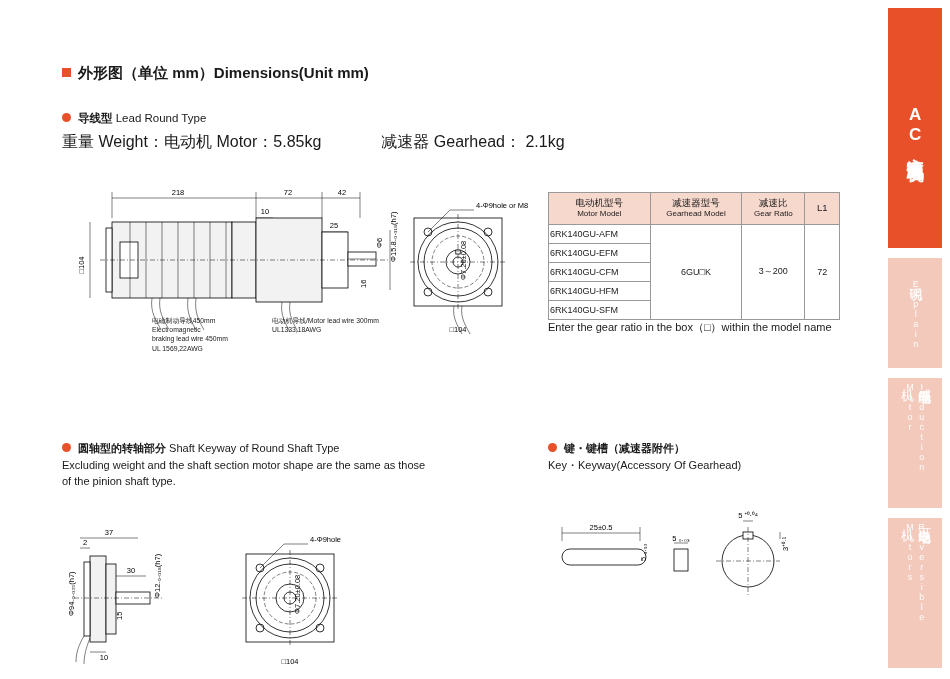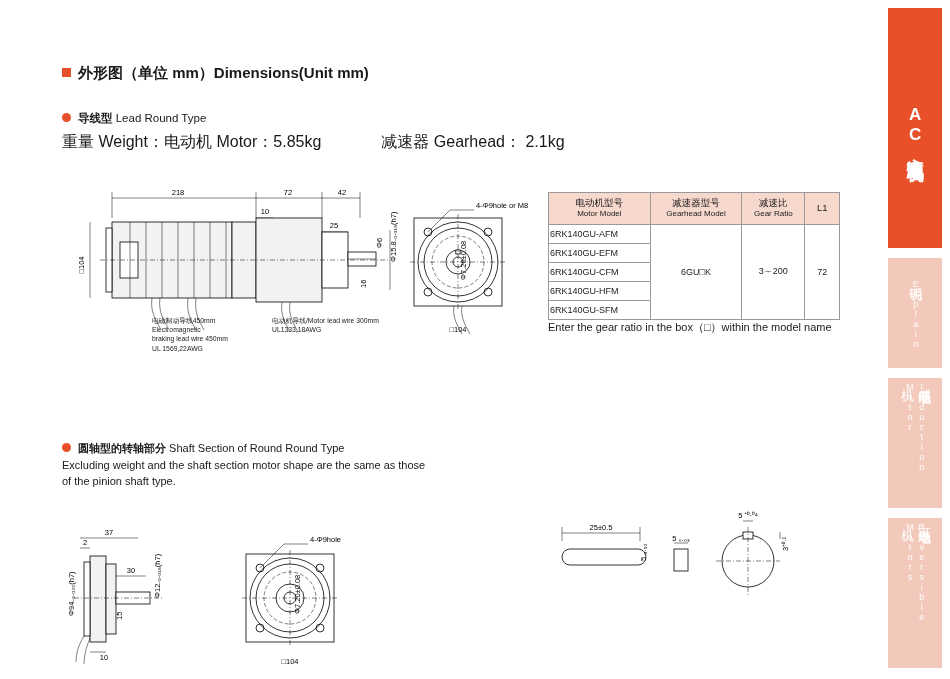--- a/index.html
+++ b/index.html
@@ -250,26 +250,32 @@
       </tr>
     </tbody>
   </table>
 
   <div id="table-note">
     <div class="en">Enter the gear ratio in the box（□）within the model name</div>
   </div>
 
   <div id="sec-shaft">
     <div class="h">
-      <span class="dot-bullet"></span><span>圆轴型的转轴部分</span> <span class="en">Shaft Section of Round Round Type</span>
+      <span class="dot-bullet"></span><span>圆轴型的转轴部分</span> <span class="en">Shaft Keyway of Round Shaft Type</span>
     </div>
     <div>Excluding weight and the shaft section motor shape are the same as those</div>
     <div>of the pinion shaft type.</div>
   </div>
 
+  <div id="sec-key">
+    <div class="h">
+      <span class="dot-bullet"></span><span>键・键槽（减速器附件）</span>
+    </div>
+    <div>Key・Keyway(Accessory Of Gearhead)</div>
+  </div>
 
   <div id="draw2">
     <svg width="340" height="150" viewBox="0 0 340 150">
 
       <line class="lnt" x1="20" y1="18" x2="78" y2="18"></line>
       <text class="dimtxt" x="49" y="15" text-anchor="middle">37</text>
       <line class="lnt" x1="20" y1="28" x2="30" y2="28"></line>
       <text class="dimtxt" x="25" y="25" text-anchor="middle">2</text>
 
       <rect class="fillg" x="30" y="36" width="16" height="86"></rect>

